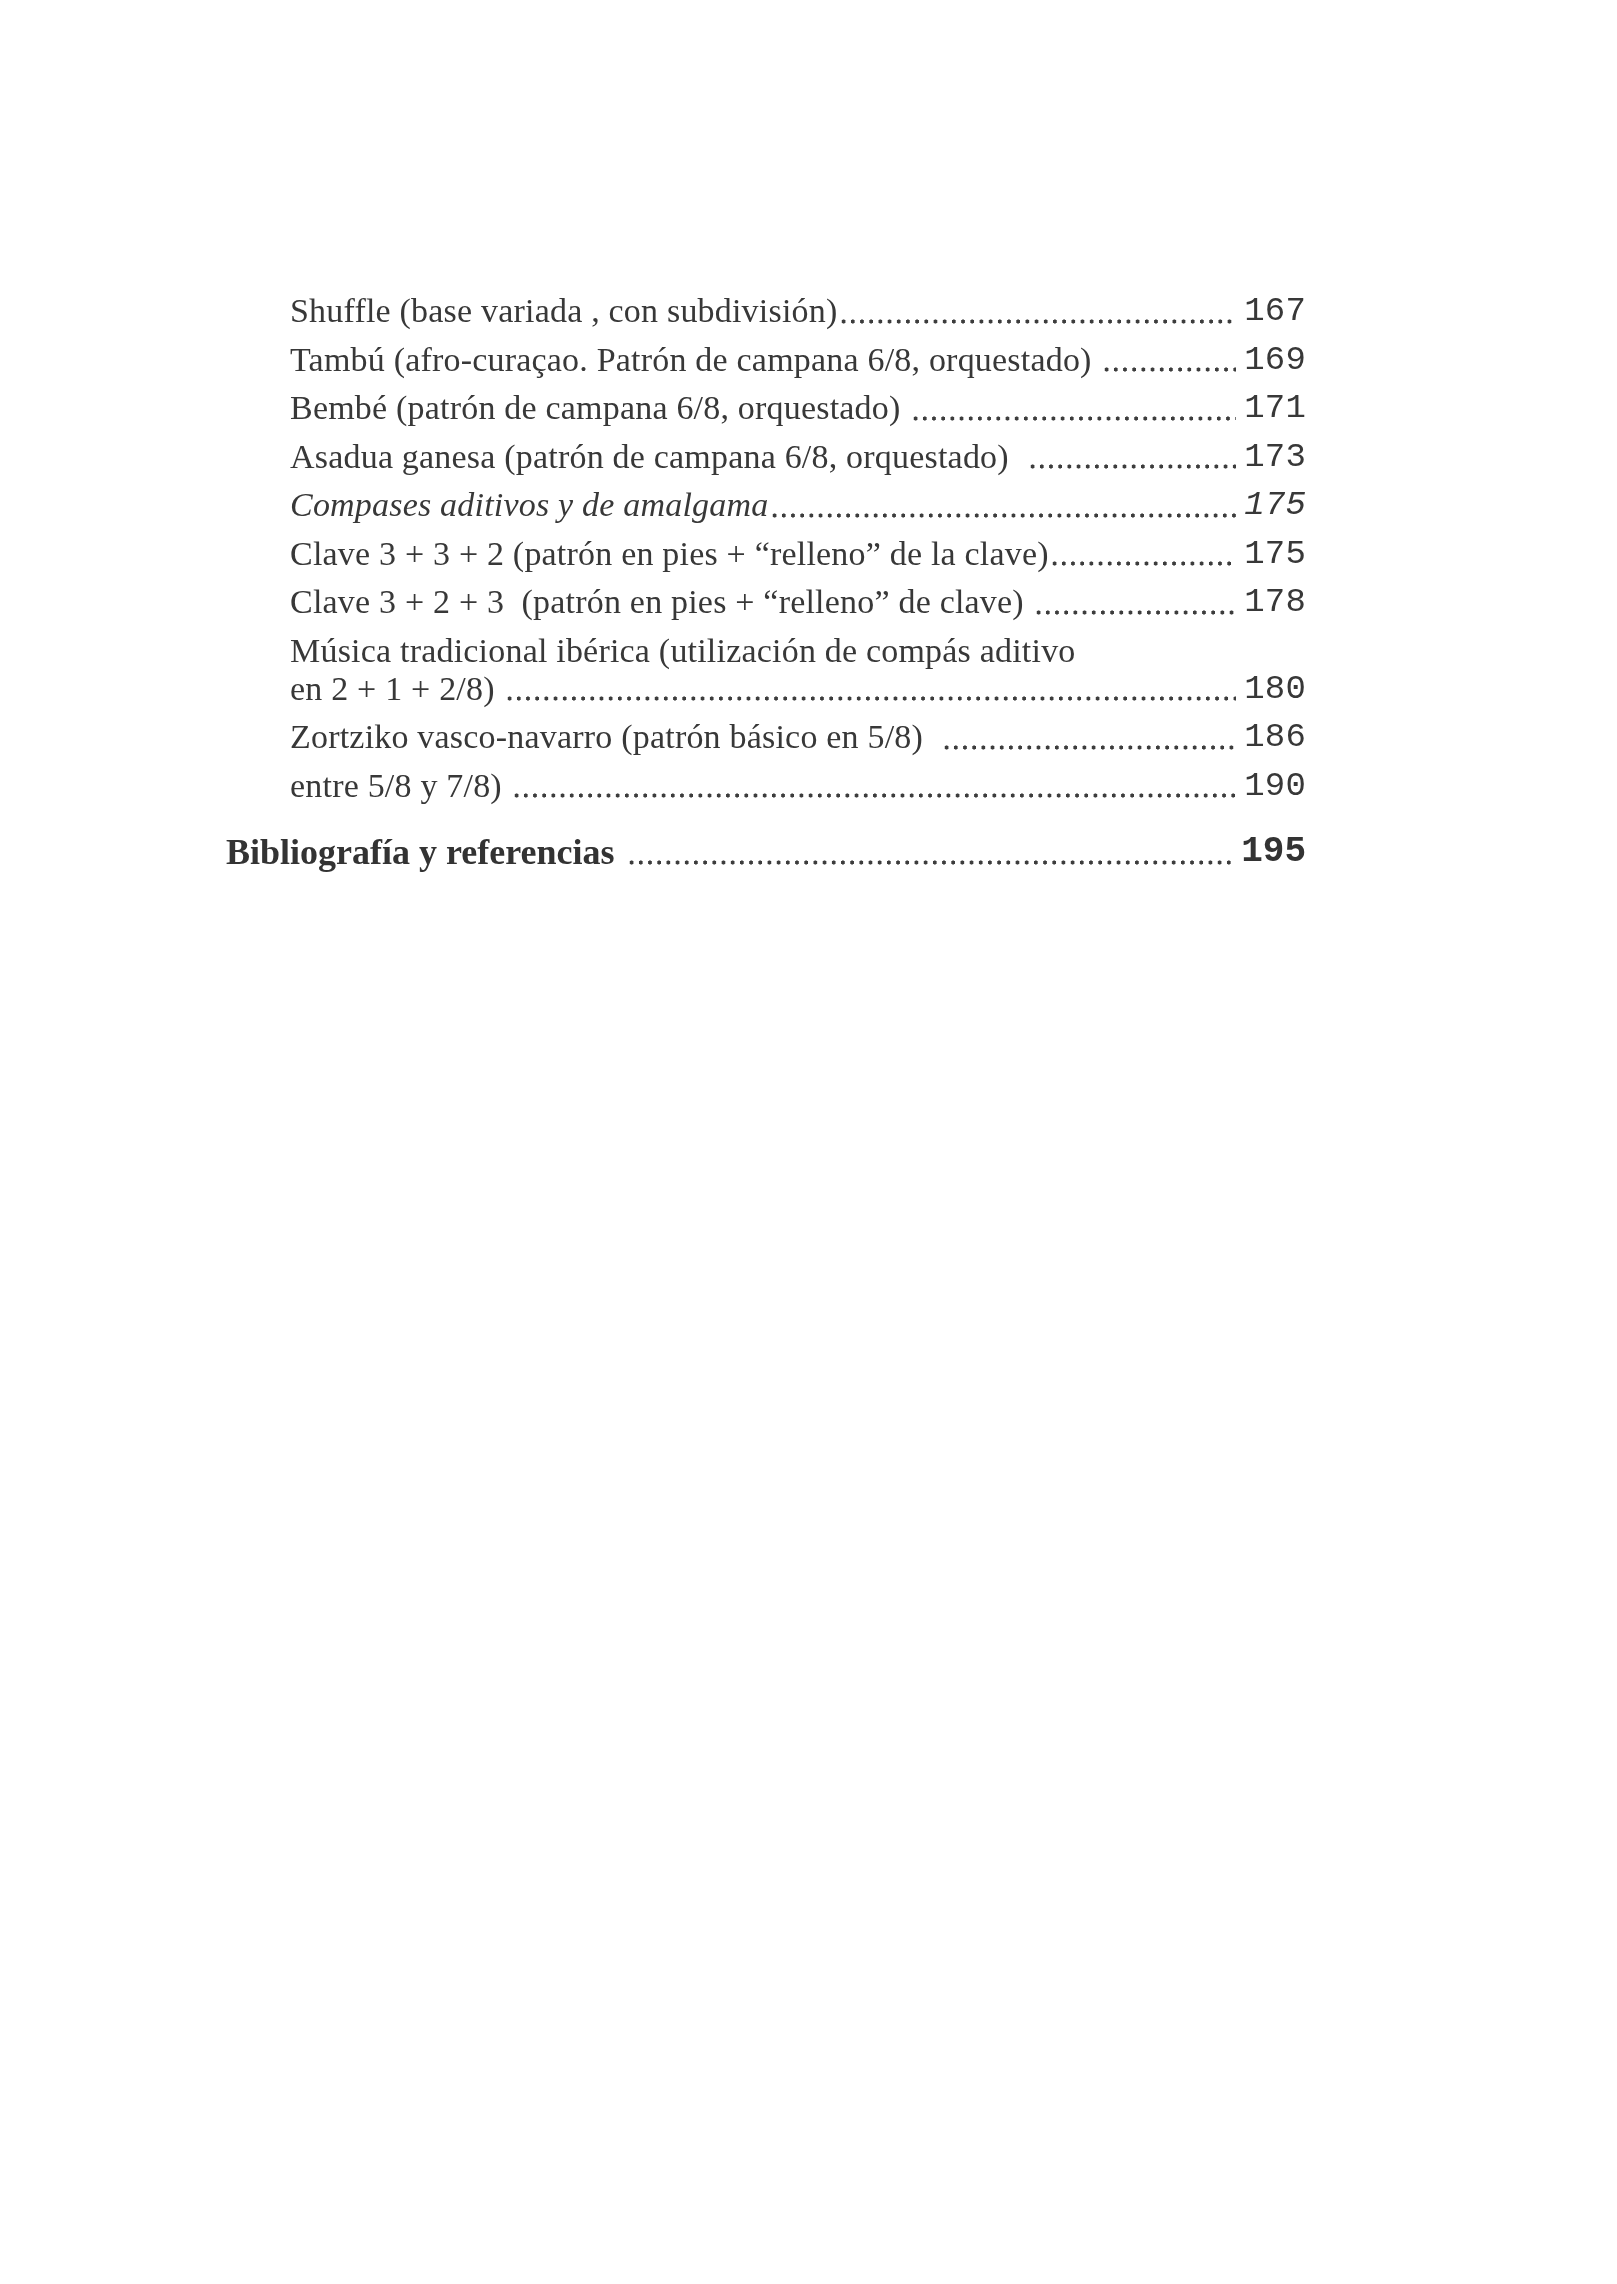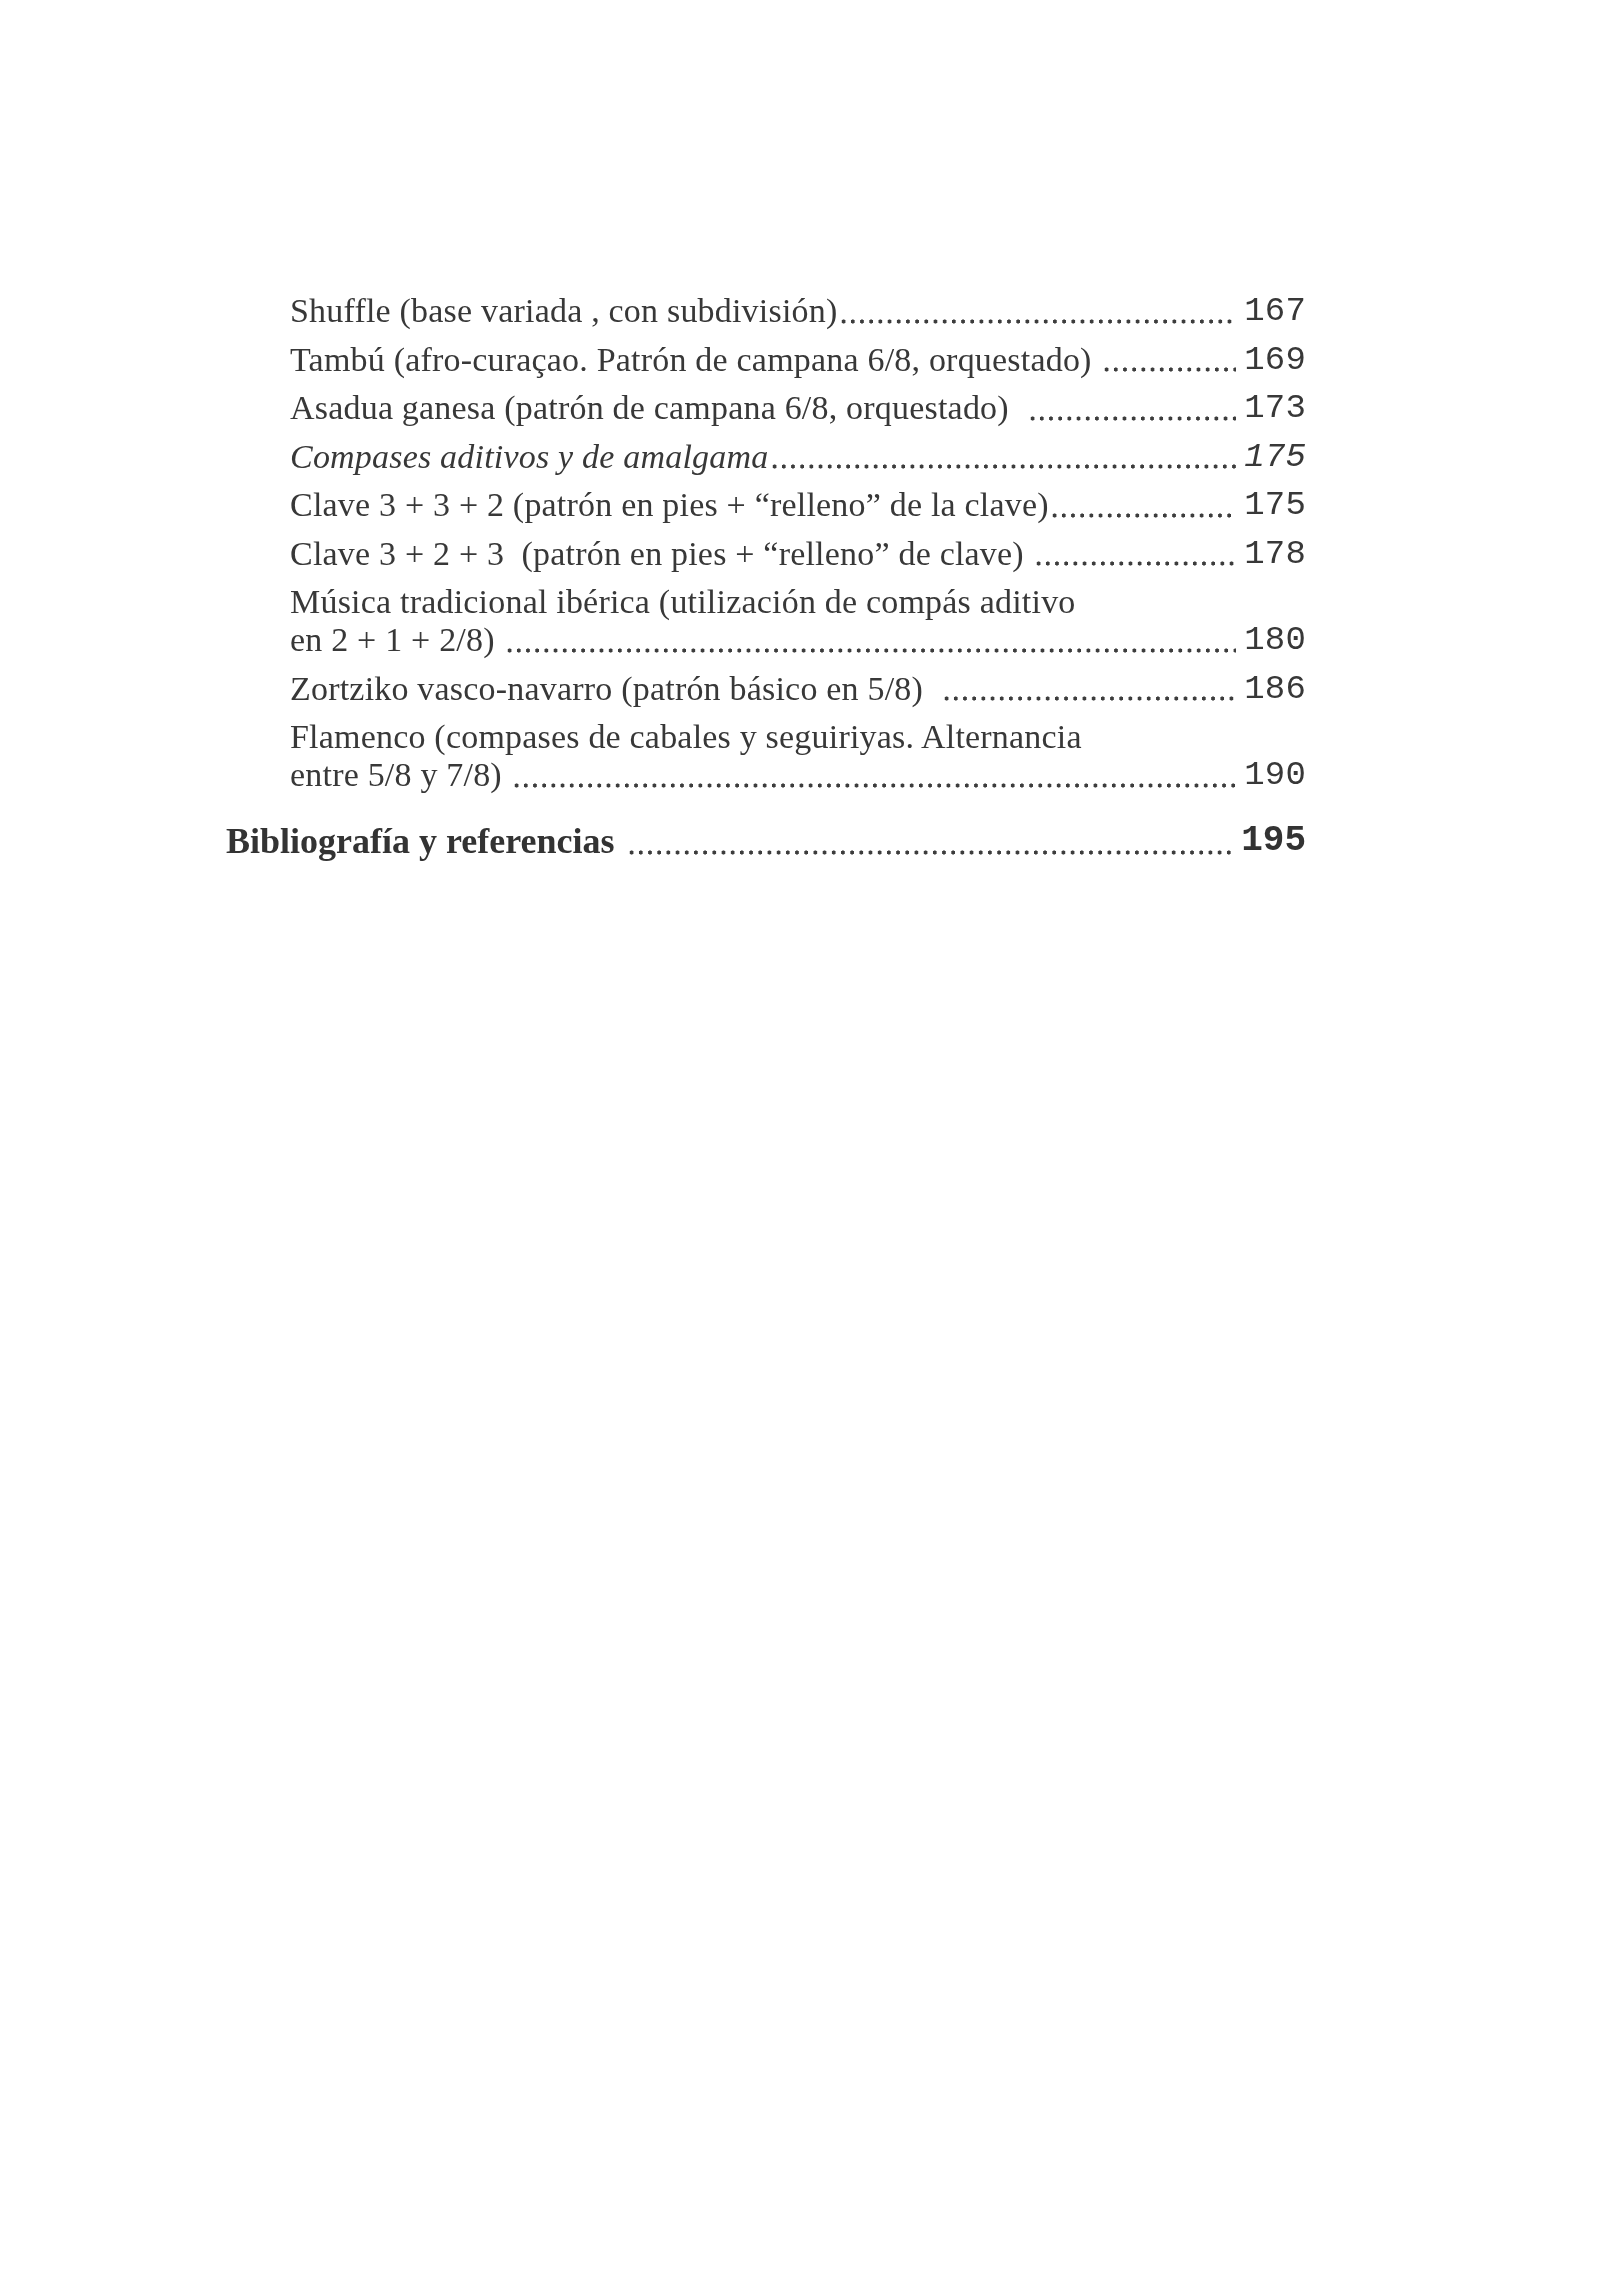--- a/index.html
+++ b/index.html
@@ -89,20 +89,27 @@
         </div>
         <div class="toc-entry">
           <div class="toc-line">
             <span class="toc-text">Tambú (afro-curaçao. Patrón de campana 6/8, orquestado) </span>
             <span class="dot-leader"></span>
             <span class="page-num">169</span>
           </div>
         </div>
         <div class="toc-entry">
           <div class="toc-line">
+            <span class="toc-text">Bembé (patrón de campana 6/8, orquestado) </span>
+            <span class="dot-leader"></span>
+            <span class="page-num">171</span>
+          </div>
+        </div>
+        <div class="toc-entry">
+          <div class="toc-line">
             <span class="toc-text">Asadua ganesa (patrón de campana 6/8, orquestado)  </span>
             <span class="dot-leader"></span>
             <span class="page-num">173</span>
           </div>
         </div>
         <div class="toc-entry italic">
           <div class="toc-line">
             <span class="toc-text">Compases aditivos y de amalgama</span>
             <span class="dot-leader"></span>
             <span class="page-num">175</span>
@@ -134,23 +141,20 @@
         </div>
         <div class="toc-entry">
           <div class="toc-line">
             <span class="toc-text">Zortziko vasco-navarro (patrón básico en 5/8)  </span>
             <span class="dot-leader"></span>
             <span class="page-num">186</span>
           </div>
         </div>
         <div class="toc-entry">
           <div class="toc-line">
-            <span class="toc-text">Flamenco (compases de cabales y seguiriyas. Alternancia</span>
-          </div>
-          <div class="toc-line">
             <span class="toc-text">entre 5/8 y 7/8) </span>
             <span class="dot-leader"></span>
             <span class="page-num">190</span>
           </div>
         </div>
       </div>
     <div class="biblio-row">
       <span class="toc-text">Bibliografía y referencias </span>
       <span class="dot-leader"></span>
       <span class="page-num">195</span>

